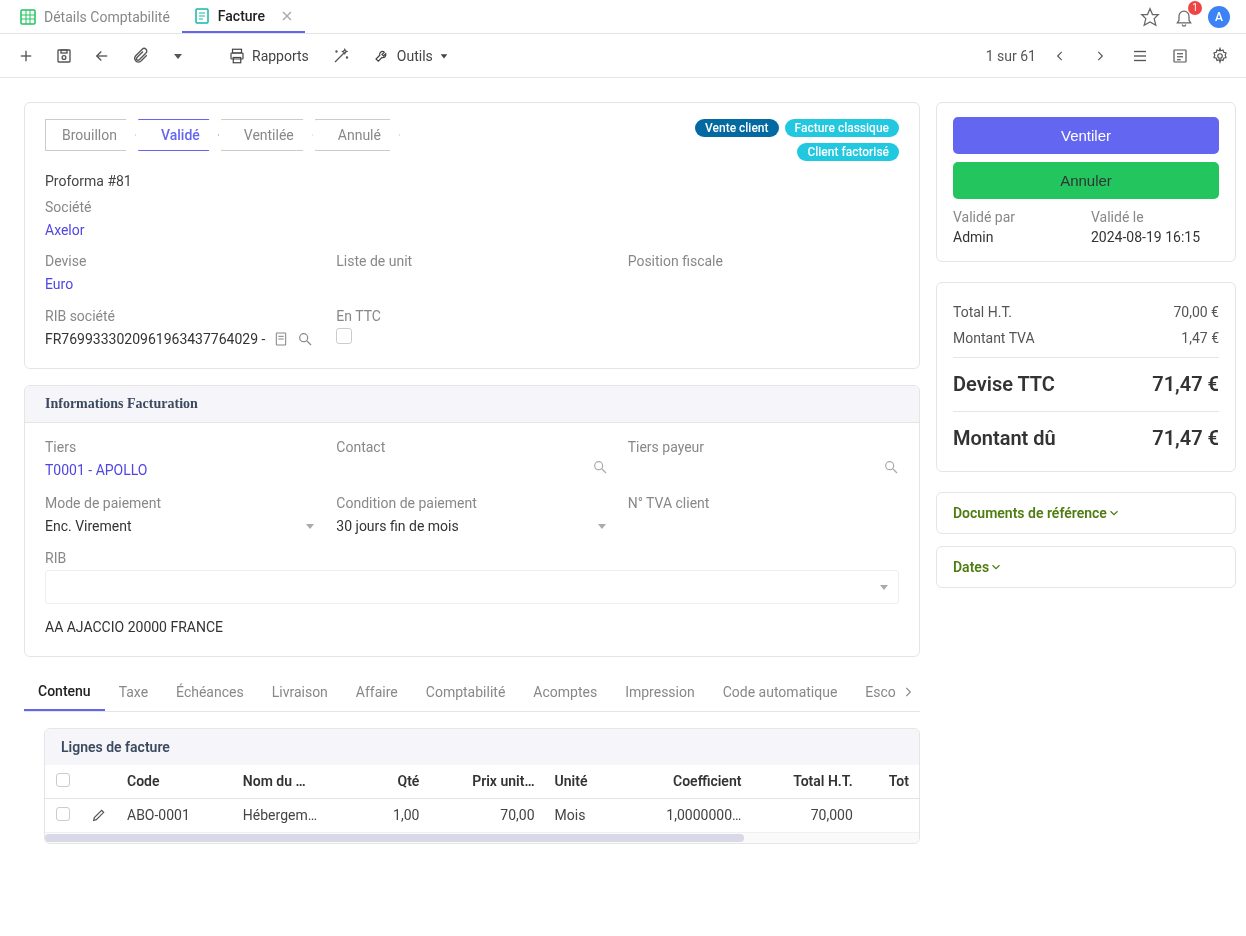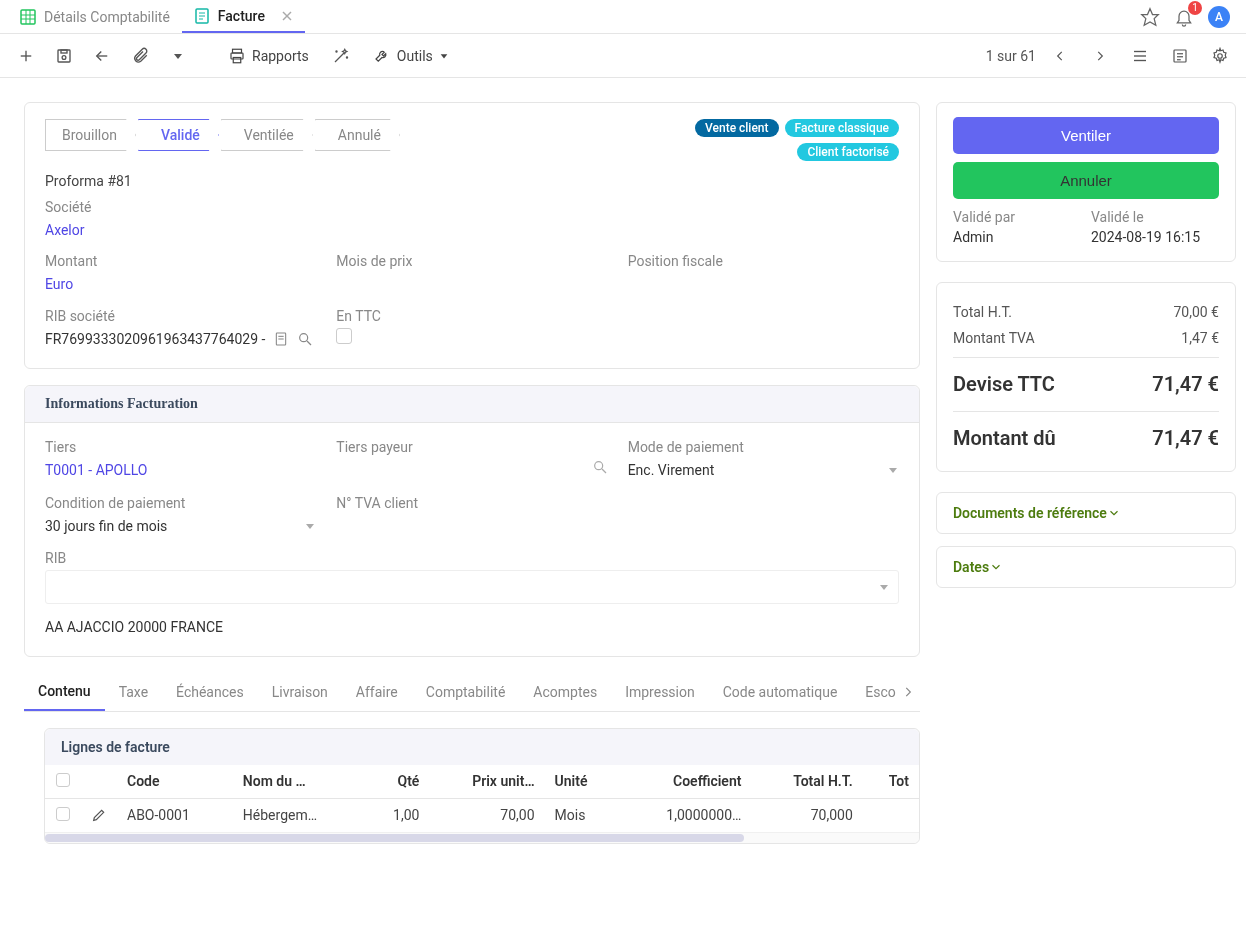--- a/index.html
+++ b/index.html
@@ -256,25 +256,25 @@
       </div>
       <div class="proforma">Proforma #81</div>
       <div class="form-grid">
         <div>
           <span class="label">Société</span>
           <span class="value link">Axelor</span>
         </div>
         <div></div>
           <div></div>
         <div>
-          <span class="label">Montant</span>
+          <span class="label">Devise</span>
           <span class="value link">Euro</span>
         </div>
         <div>
-          <span class="label">Mois de prix</span>
+          <span class="label">Liste de unit</span>
           <span class="value"></span>
         </div>
         <div>
           <span class="label">Position fiscale</span>
           <span class="value"></span>
         </div>
         <div>
           <span class="label">RIB société</span>
           <div class="value-row-icons">
             <span class="value">FR7699333020961963437764029 -</span>
@@ -300,20 +300,31 @@
         <div></div>
       </div>
     </div>
 
     <div class="card">
       <div class="section-header">Informations Facturation</div>
       <div class="form-grid" style="padding-top:16px;">
         <div>
           <span class="label">Tiers</span>
           <span class="value link">T0001 - APOLLO</span>
+        </div>
+        <div>
+          <span class="label">Contact</span>
+          <div class="search-field">
+            <span class="search-icon-r">
+                <svg width="16" height="16" viewBox="0 0 24 24" fill="none" stroke="currentColor" stroke-width="1.8">
+                  <circle cx="10" cy="10" r="6"></circle>
+                  <line x1="15" y1="15" x2="21" y2="21"></line>
+                </svg>
+              </span>
+          </div>
         </div>
         <div>
           <span class="label">Tiers payeur</span>
           <div class="search-field">
             <span class="search-icon-r">
                 <svg width="16" height="16" viewBox="0 0 24 24" fill="none" stroke="currentColor" stroke-width="1.8">
                   <circle cx="10" cy="10" r="6"></circle>
                   <line x1="15" y1="15" x2="21" y2="21"></line>
                 </svg>
               </span>

